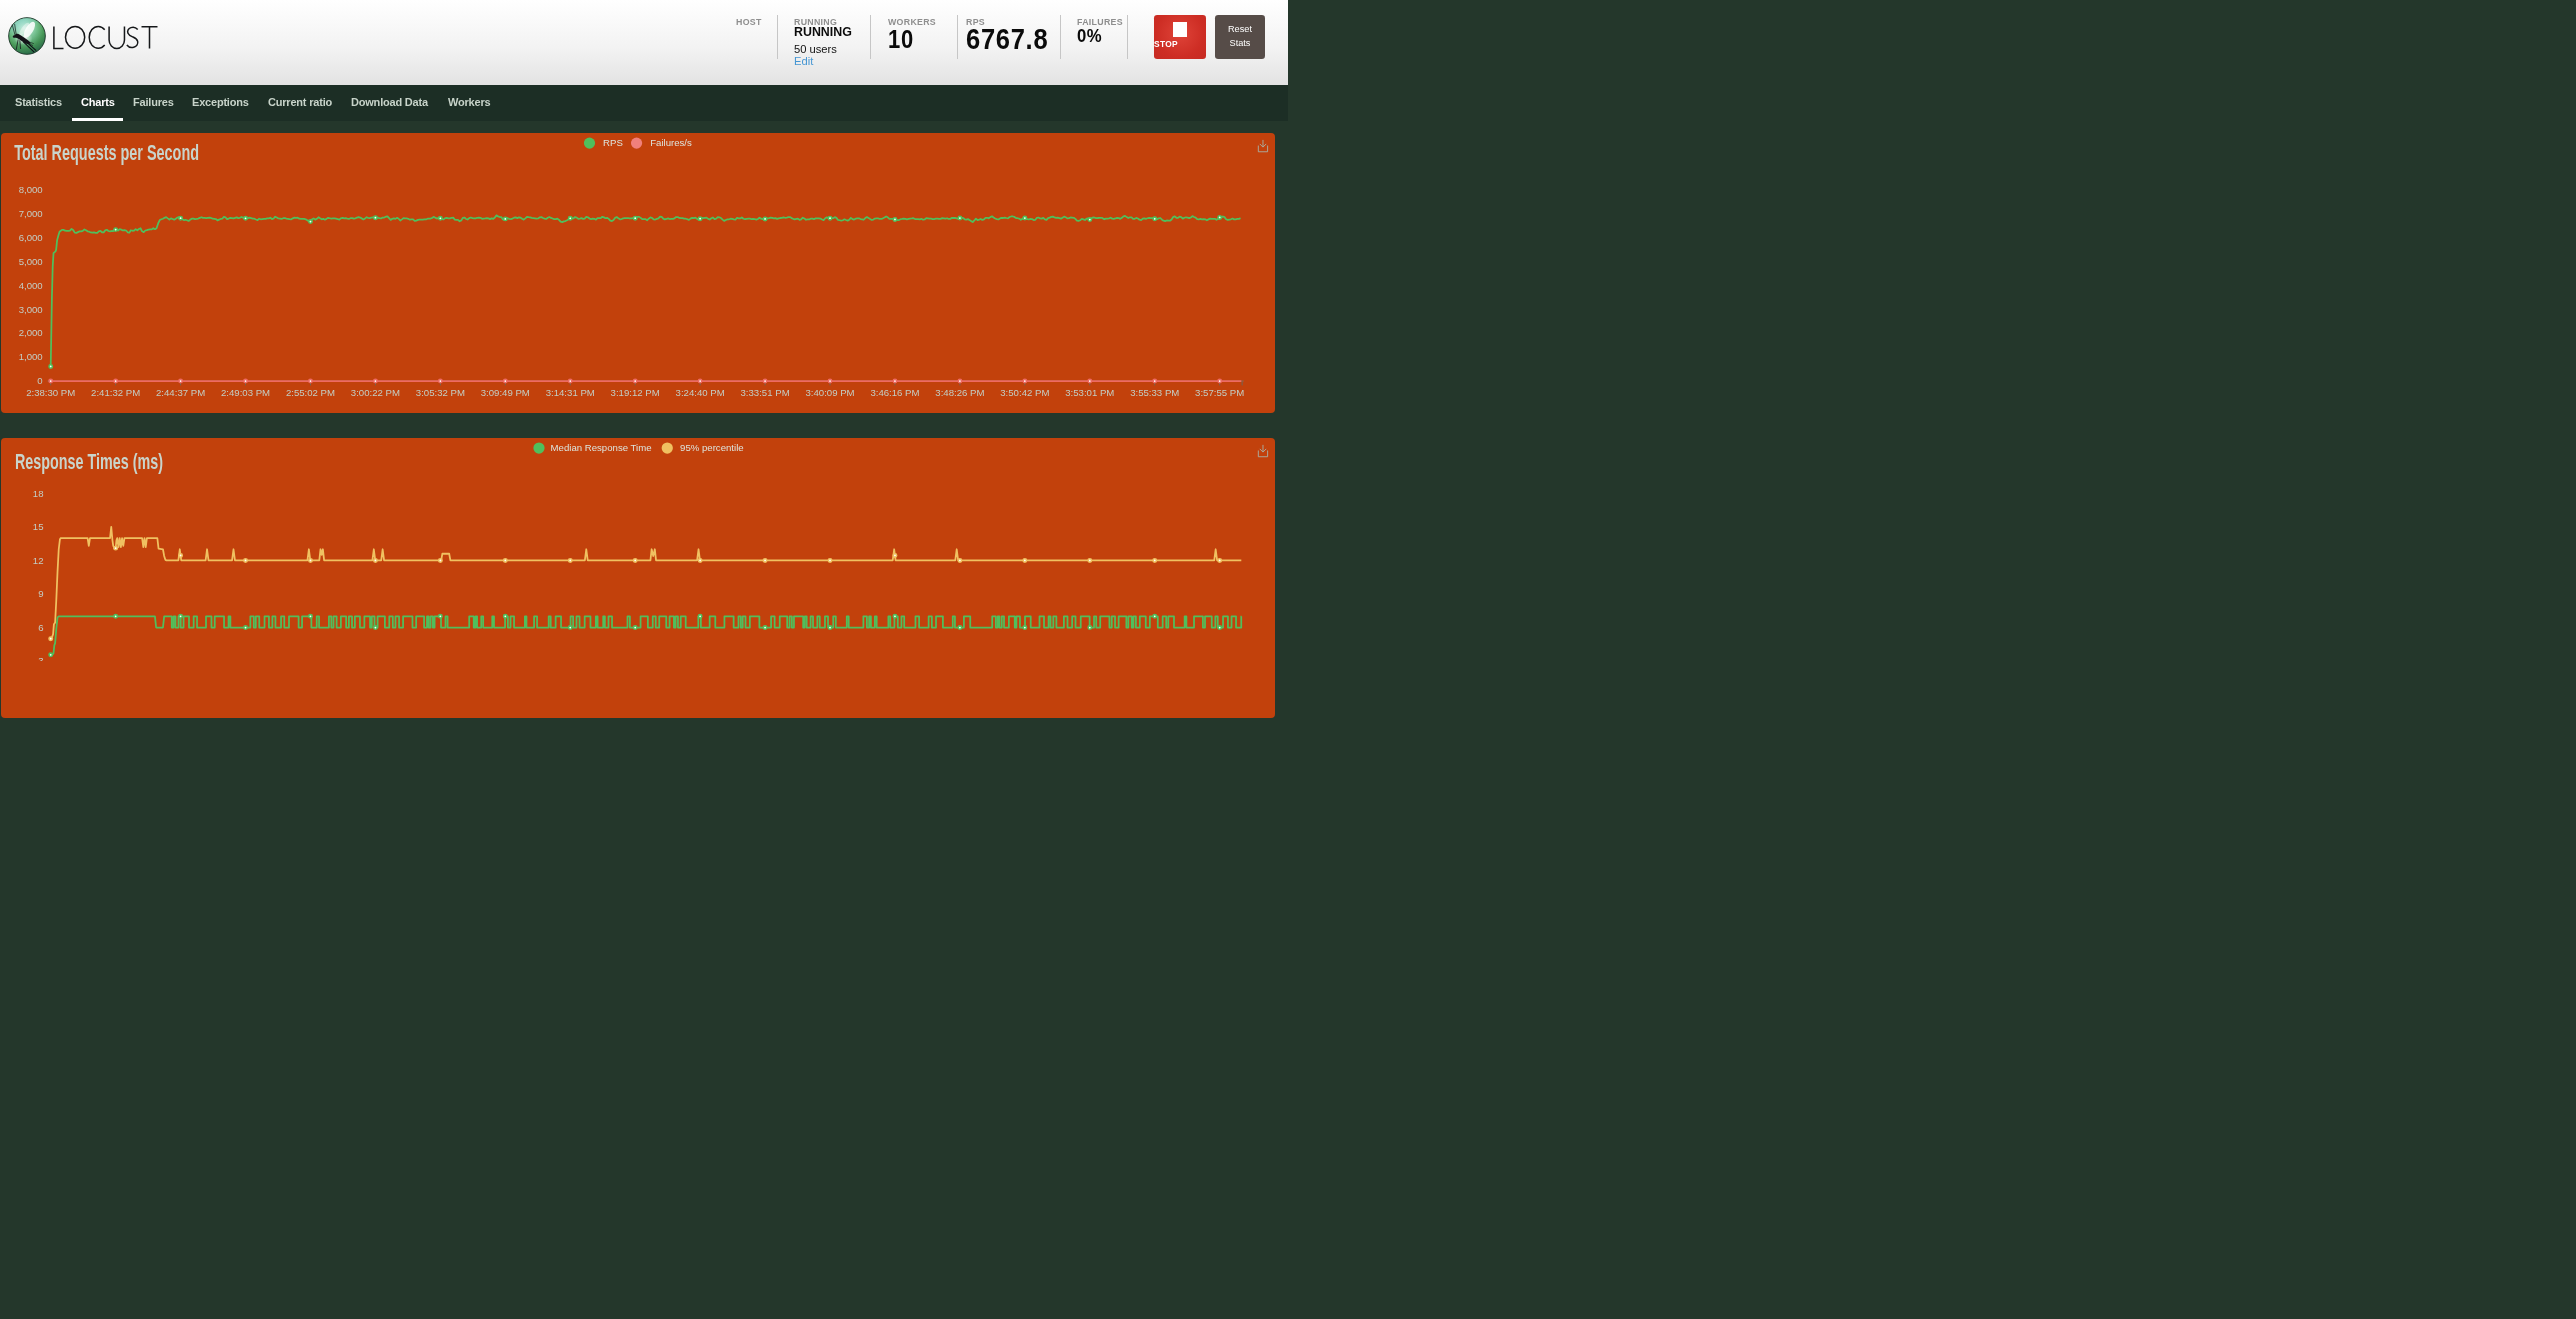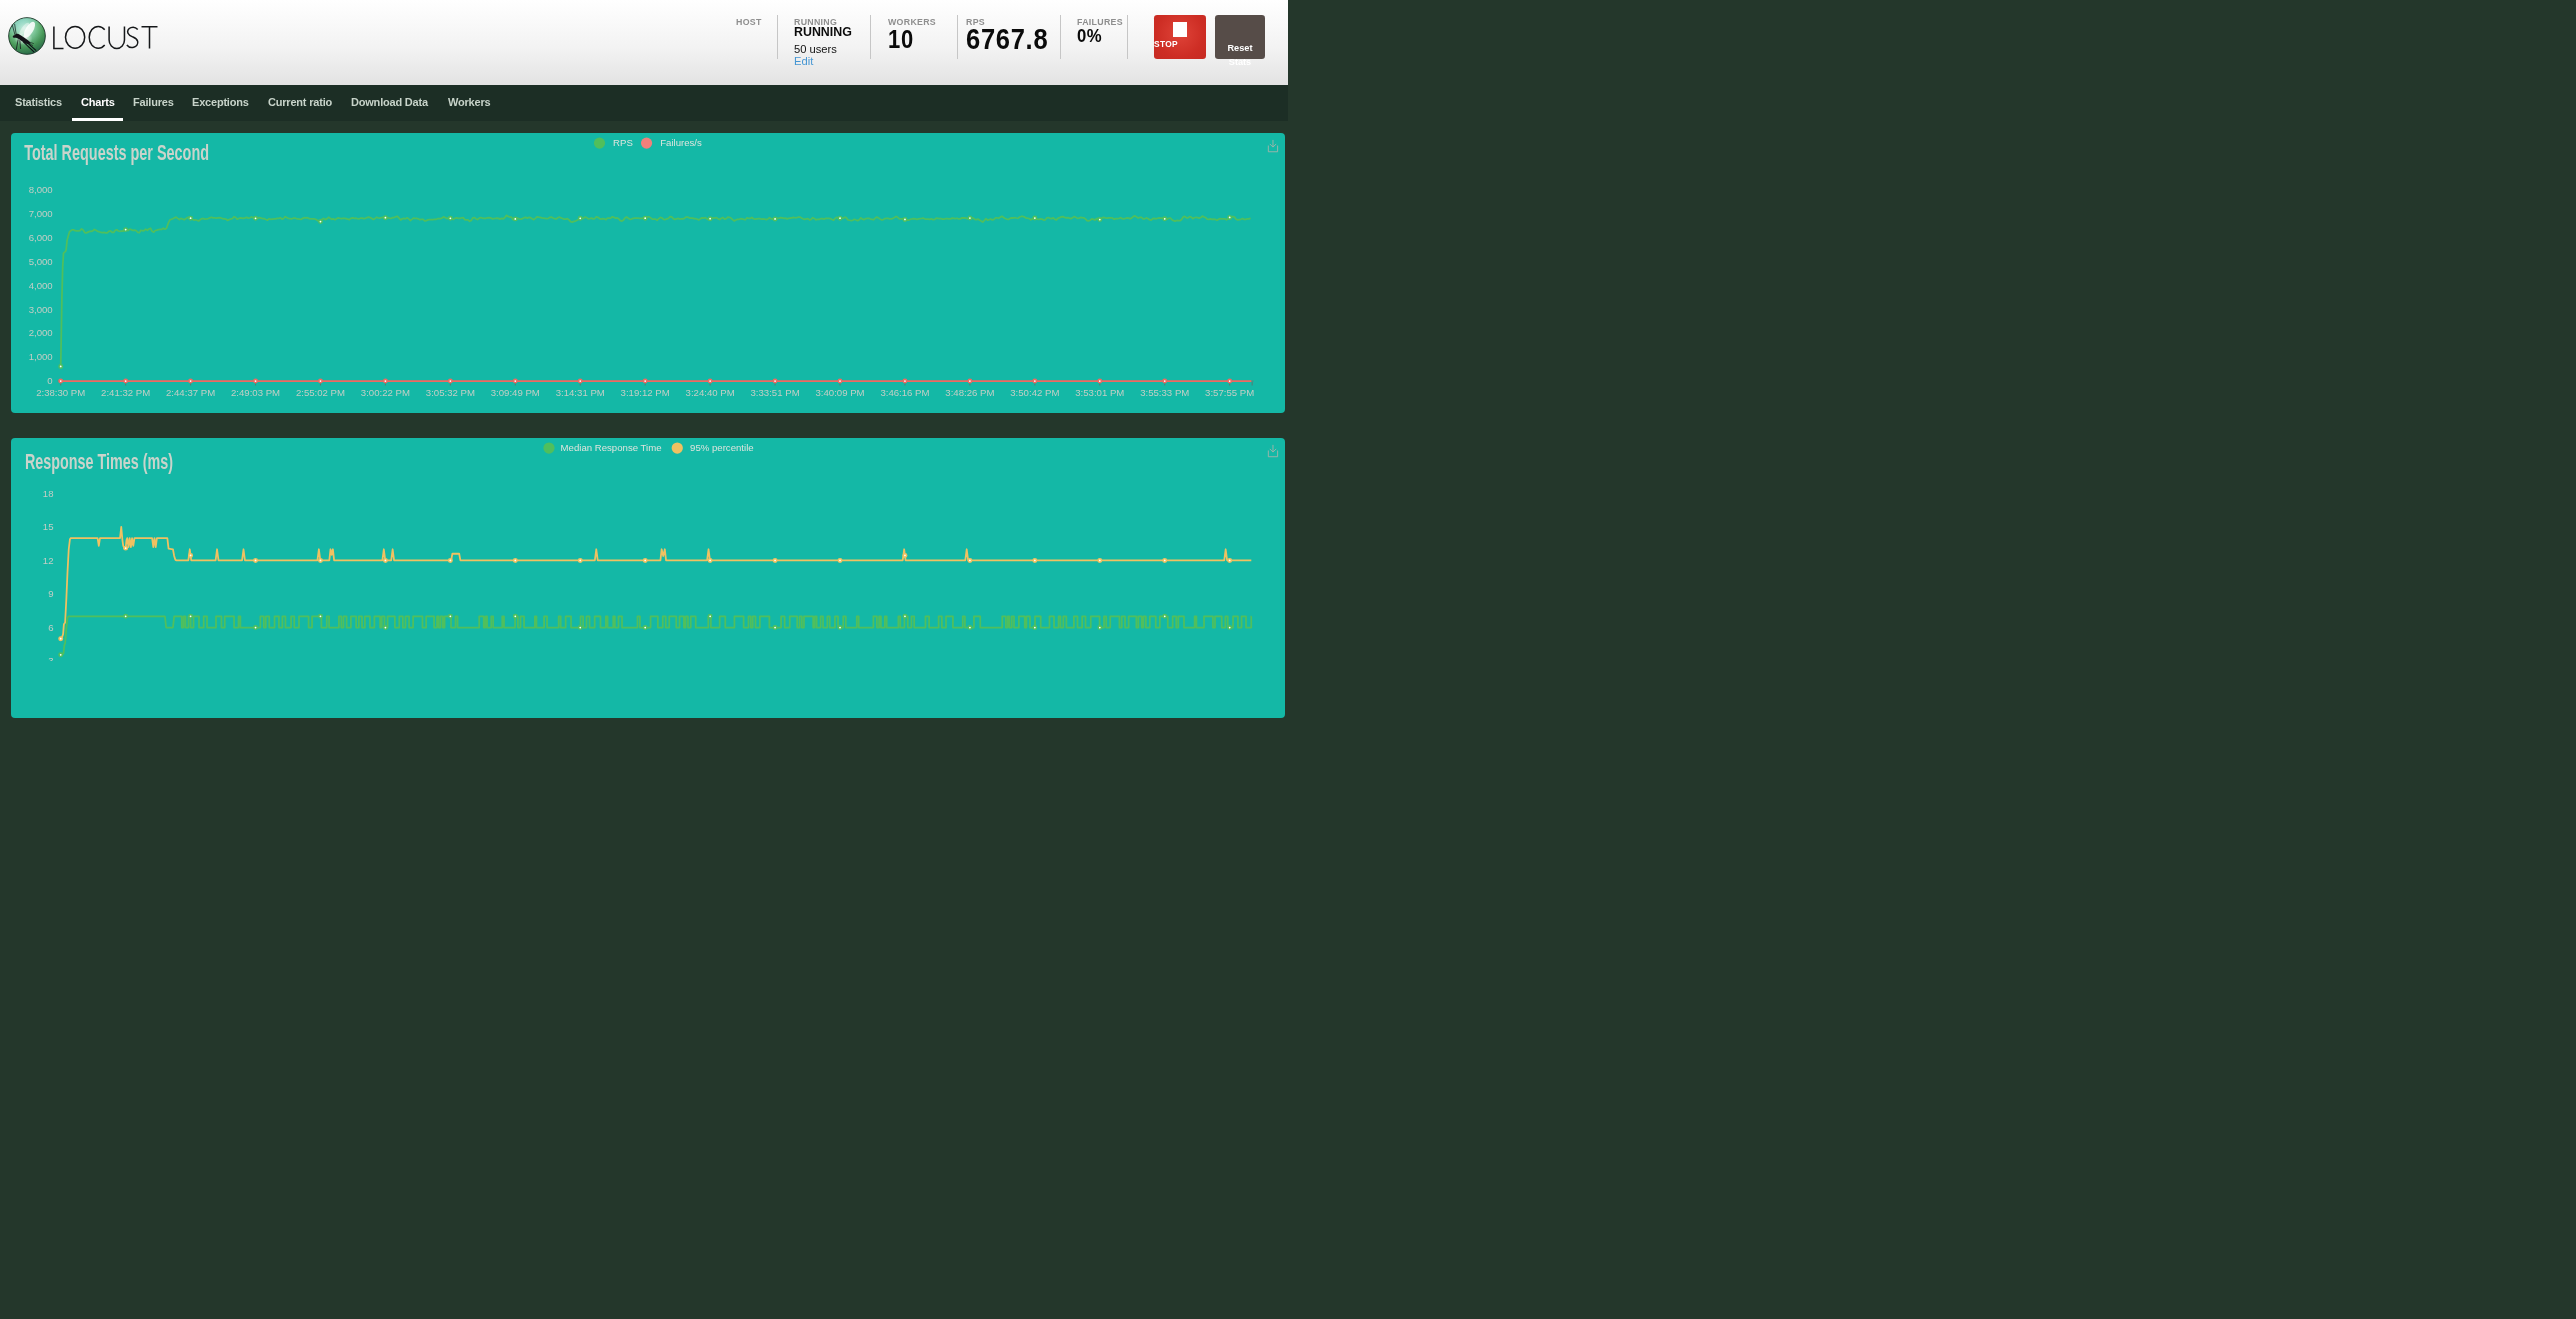--- a/index.html
+++ b/index.html
@@ -2,21 +2,21 @@
 <html style="font-size:13px"><head><meta charset="utf-8"><title>Locust</title><style>
 *{margin:0;padding:0;box-sizing:border-box}
 html,body{width:1288px;height:660px;overflow:hidden;font-family:"Liberation Sans",sans-serif;background:#24372b}
 header{position:relative;height:85px;background:linear-gradient(180deg,#ffffff 0%,#f3f3f3 55%,#e3e3e3 100%)}
 .stat{position:absolute;top:17px}
 .slabel{font-size:8.8px;font-weight:bold;color:#8e8e8e;letter-spacing:0.3px}
 .vr{position:absolute;top:15px;width:0.8px;height:44px;background:#c6c6c6}
 .bignum{font-size:25px;font-weight:bold;color:#0b0b0b;margin-top:-2.4px;letter-spacing:0.8px;transform:scaleX(0.88);transform-origin:0 0;white-space:nowrap}
 nav{position:relative;height:36px;background:#1c2e25}
 nav a{position:absolute;top:11px;font-size:11px;font-weight:bold;color:#c7d3c9;letter-spacing:-0.2px;text-decoration:none;white-space:nowrap}
-.panel{position:absolute;left:11px;width:1274px;background:#14b8a6;border-radius:4px}
+.panel{position:absolute;left:1px;width:1274px;background:#c2410c;border-radius:4px}
 .al{font-size:12px;fill:#c3cec5}
 .ptitle{font-size:27px;font-weight:bold;fill:#c9d4cb}
 .leg{font-size:12px;fill:#dde4dd}
 </style></head><body>
 <header>
 <svg width="38" height="38" viewBox="0 0 94 95" style="position:absolute;left:8px;top:17px">
 <defs>
 <radialGradient id="ball" cx="42%" cy="28%" r="80%">
 <stop offset="0%" stop-color="#d8f2e3"></stop>
           <stop offset="22%" stop-color="#a6dfbf"></stop>
@@ -92,21 +92,21 @@
 <div class="vr" style="left:1060px"></div>
 <div class="stat" style="left:1077px">
       <div class="slabel">FAILURES</div>
       <div class="bignum" style="font-size:19px;letter-spacing:0.4px;margin-top:-2.4px">0%</div>
     </div>
 <div class="vr" style="left:1127px"></div>
 <div style="position:absolute;left:1154px;top:15px;width:52px;height:44px;border-radius:3.2px;background:radial-gradient(circle at 50% 42%,#df4338 0%,#cd2d24 65%,#c62a22 100%)">
   <div style="position:absolute;left:19px;top:7.2px;width:13.6px;height:15px;background:#fff"></div>
   <div style="position:absolute;width:100%;top:24.4px;color:#fff;font-size:8.4px;font-weight:bold;letter-spacing:0.3px">STOP</div>
 </div>
-<div style="position:absolute;left:1215px;top:15px;width:50px;height:44px;border-radius:3.2px;background:#564c48;color:#fff;font-size:9.2px;font-weight:bold;text-align:center;padding-top:26px;line-height:14.4px">Reset<br>Stats</div>
+<div style="position:absolute;left:1215px;top:15px;width:50px;height:44px;border-radius:3.2px;background:#564c48;color:#fff;font-size:9.2px;font-weight:normal;text-align:center;padding-top:7px;line-height:14.4px">Reset<br>Stats</div>
 </header>
 <nav>
 <a style="left:15px">Statistics</a>
 <a style="left:81px;color:#fff">Charts</a>
 <a style="left:133px">Failures</a>
 <a style="left:192px">Exceptions</a>
 <a style="left:268px">Current ratio</a>
 <a style="left:351px">Download Data</a>
 <a style="left:448px">Workers</a>
 <div style="position:absolute;left:72px;top:33px;width:51px;height:2.8px;background:#fff"></div>

